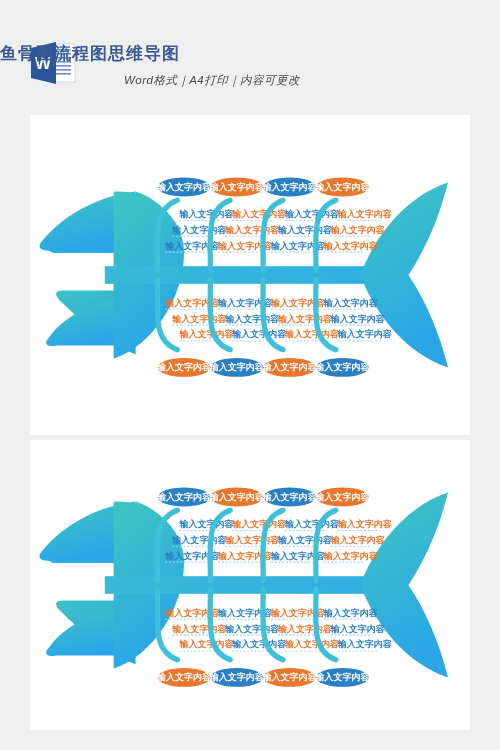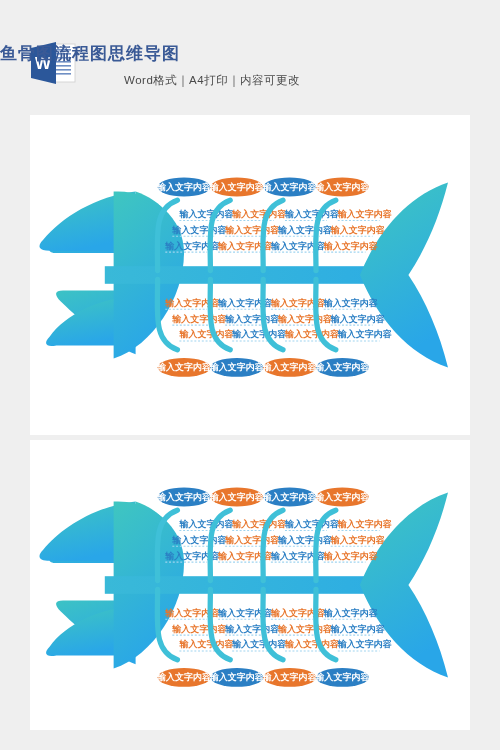--- a/index.html
+++ b/index.html
@@ -16,21 +16,21 @@
   }
   .word-icon{
     position:absolute;left:29px;top:41px;width:48px;height:44px;
   }
   .title{
     position:absolute;left:0;top:42px;width:500px;text-align:left;
     font-size:17px;font-weight:bold;color:#3a5a96;letter-spacing:1px;
   }
   .subtitle{
     position:absolute;left:0;top:73px;width:424px;text-align:center;
-    font-size:11.5px;color:#4a4a4a;letter-spacing:0.5px;
+    font-size:11.5px;color:#4a4a4a;letter-spacing:0.5px;font-style:italic;
   }
   .page{
     position:absolute;left:30px;width:440px;background:#ffffff;
   }
   #page1{top:115px;height:320px;}
   #page2{top:440px;height:290px;}
   .fish-wrap{position:absolute;left:0;top:0;width:440px;height:100%;}
   svg{display:block;}
   .pill-label{
     font-size:4.1px;font-weight:bold;fill:#ffffff;

